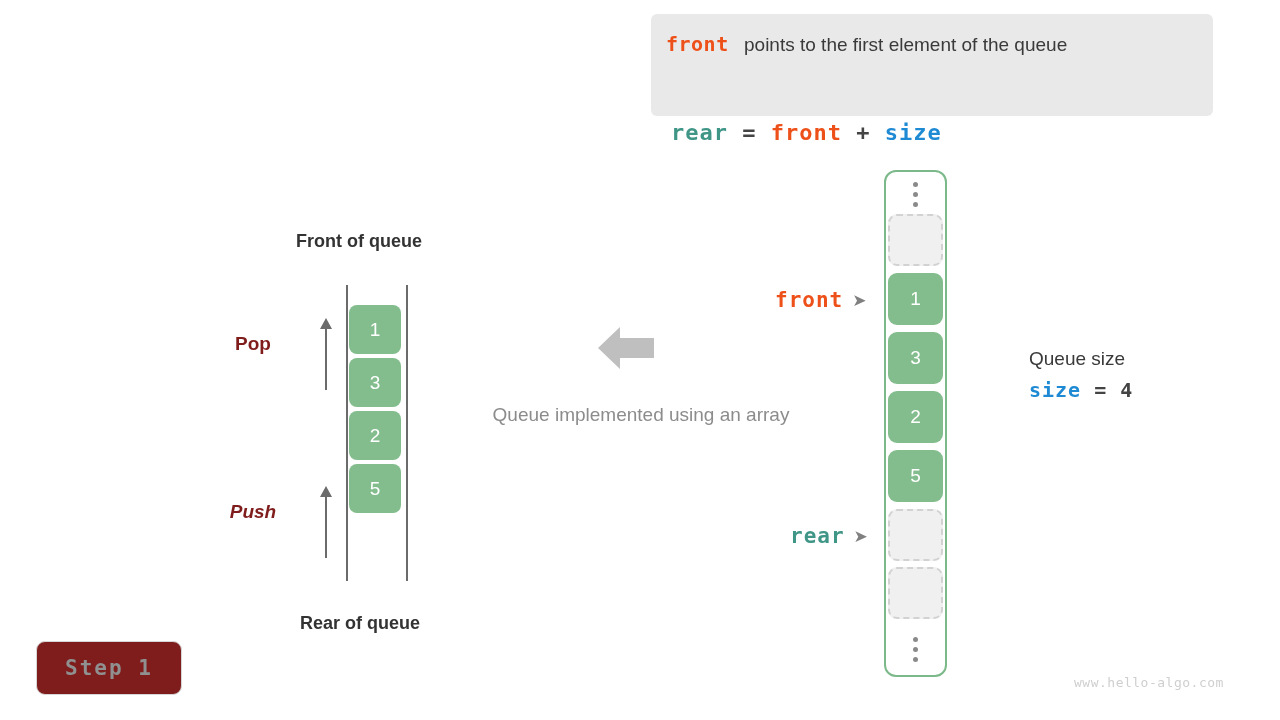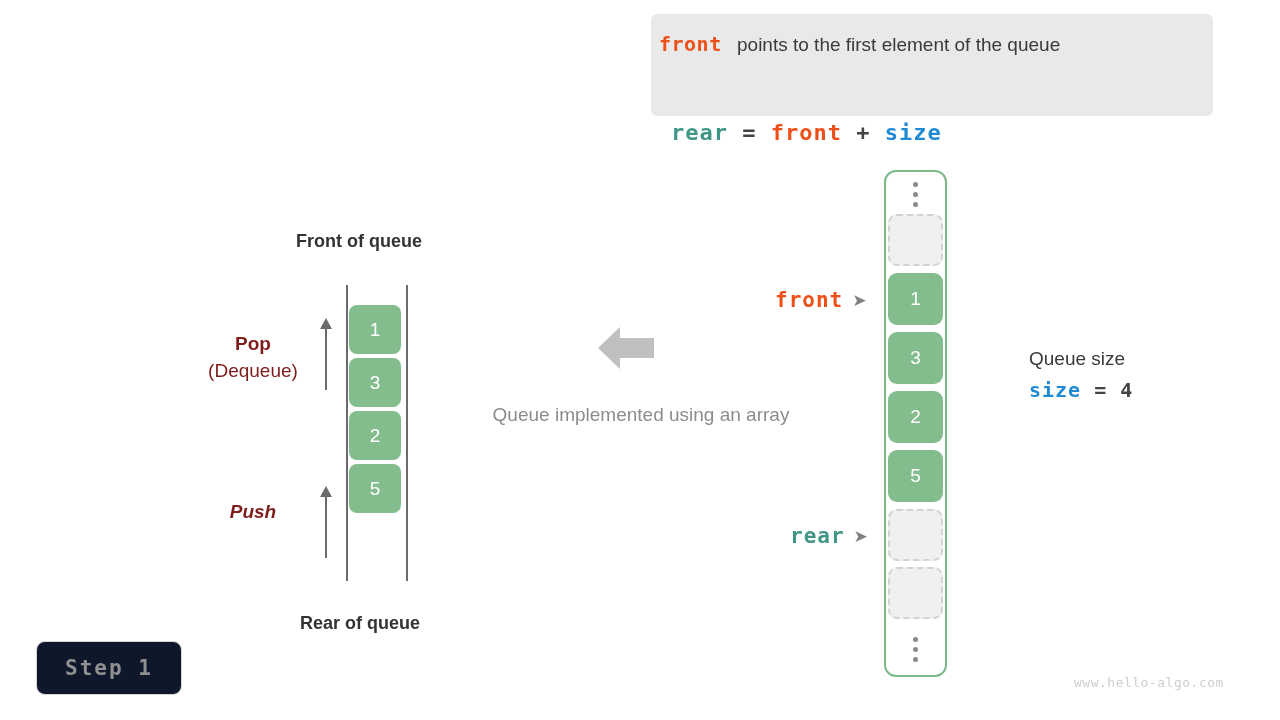--- a/index.html
+++ b/index.html
@@ -6,21 +6,21 @@
   body{
     width:1280px;height:720px;background:#ffffff;position:relative;
     font-family:"Liberation Sans", sans-serif;overflow:hidden;
   }
   .mono{font-family:"DejaVu Sans Mono","Liberation Mono",monospace;}
 
   
   #legend-box{
     position:absolute;left:651px;top:14px;width:562px;height:102px;
     background:#e9e9e9;border-radius:6px;box-sizing:border-box;
-    padding:12px 20px 0 8px;
+    padding:12px 20px 0 15px;
   }
   .legend-line{height:37px;line-height:37px;white-space:nowrap;font-size:19px;color:#3a3a3a;}
   .legend-line .kw{font-size:20px;font-weight:bold;letter-spacing:.5px;}
   .kw-front{color:#ee5019;}
   .kw-rear{color:#3f9687;}
   .kw-size{color:#1f8ad4;}
   .legend-line .txt{margin-left:10px;}
 
   
   #formula{
@@ -98,21 +98,21 @@
 
   
   #size-info{position:absolute;left:1029px;top:344px;white-space:nowrap;}
   #size-info .sz-title{font-size:19px;color:#3a3a3a;line-height:30px;}
   #size-info .sz-expr{font-size:20px;font-weight:bold;line-height:32px;letter-spacing:1px;}
   #size-info .sz-expr .op{color:#444;}
 
   
   #step-badge{
     position:absolute;left:36px;top:641px;width:144px;height:52px;
-    border:1.5px solid #d6d6d6;border-radius:9px;background:#0f172a;
+    border:1.5px solid #d6d6d6;border-radius:9px;background:#7f1d1d;
     display:flex;align-items:center;justify-content:center;
     font-size:21px;font-weight:bold;color:#909090;letter-spacing:2px;
   }
 
   
   #watermark{
     position:absolute;left:1074px;top:675px;font-size:13px;color:#cfcfcf;letter-spacing:.5px;white-space:nowrap;
   }
 </style>
 </head>
@@ -139,21 +139,20 @@
 <div class="rail" id="rail-left"></div>
 <div class="rail" id="rail-right"></div>
 
 <div class="lq-cell" style="top:305px;">1</div>
 <div class="lq-cell" style="top:358px;">3</div>
 <div class="lq-cell" style="top:411px;">2</div>
 <div class="lq-cell" style="top:464px;">5</div>
 
 <div class="op-label" id="pop-label">
   <div class="t1">Pop</div>
-  <div class="t2">(Dequeue)</div>
 </div>
 <div class="up-arrow" id="pop-arrow">
   <span class="head"></span>
     <span class="shaft"></span>
 </div>
 
 <div class="op-label" id="push-label">
   <div class="t1">Push</div>
 </div>
 <div class="up-arrow" id="push-arrow">

